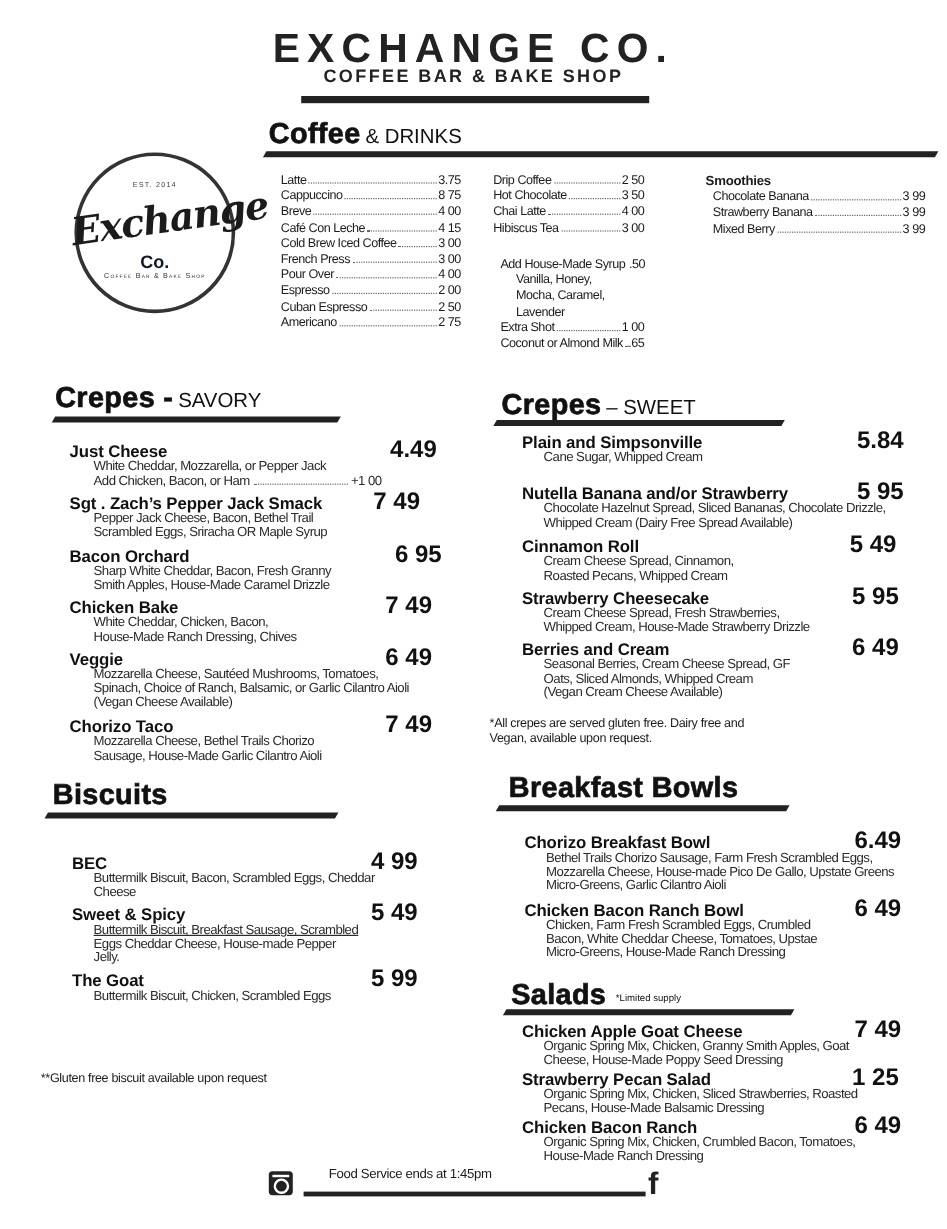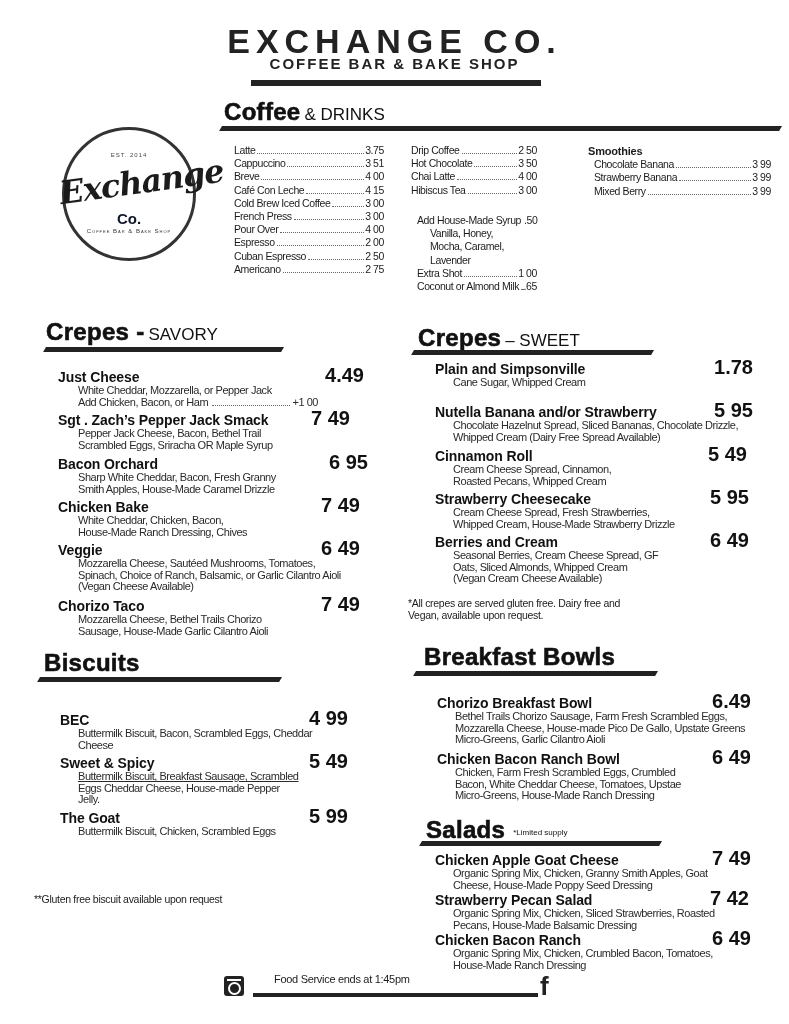--- a/index.html
+++ b/index.html
@@ -74,21 +74,21 @@
 
 <div class="abs drink-list" style="left:234px; top:144px; width:150px;">
   <div class="drow">
       <span class="n">Latte</span>
       <span class="dots"></span>
       <span class="p">3.75</span>
     </div>
   <div class="drow">
       <span class="n">Cappuccino</span>
       <span class="dots"></span>
-      <span class="p">3 51</span>
+      <span class="p">8 75</span>
     </div>
   <div class="drow">
       <span class="n">Breve</span>
       <span class="dots"></span>
       <span class="p">4 00</span>
     </div>
   <div class="drow">
       <span class="n">Café Con Leche</span>
       <span class="dots"></span>
       <span class="p">4 15</span>
@@ -255,21 +255,21 @@
 </div>
 
 <div class="abs sec-head" style="left:418px; top:326px;">
   <span class="big">Crepes</span><span class="small">– SWEET</span>
 </div>
 <div class="abs sec-bar" style="left:414px; top:350px; width:240px;"></div>
 
 <div class="item" style="left:435px; top:359px; width:318px;">
   <div class="item-row">
       <span class="item-name">Plain and Simpsonville</span>
-      <span class="item-price">1.78</span>
+      <span class="item-price">5.84</span>
     </div>
   <div class="item-desc" style="padding-left:18px;">Cane Sugar, Whipped Cream</div>
 </div>
 
 <div class="item" style="left:435px; top:402px; width:318px;">
   <div class="item-row">
       <span class="item-name">Nutella Banana and/or Strawberry</span>
       <span class="item-price">5 95</span>
     </div>
   <div class="item-desc" style="padding-left:18px; white-space:nowrap;">Chocolate Hazelnut Spread, Sliced Bananas, Chocolate Drizzle,</div>
@@ -378,21 +378,21 @@
       <span class="item-name">Chicken Apple Goat Cheese</span>
       <span class="item-price">7 49</span>
     </div>
   <div class="item-desc" style="padding-left:18px; white-space:nowrap;">Organic Spring Mix,  Chicken, Granny Smith Apples, Goat</div>
   <div class="item-desc" style="padding-left:18px;">Cheese, House-Made Poppy Seed Dressing</div>
 </div>
 
 <div class="item" style="left:435px; top:890px; width:314px;">
   <div class="item-row">
       <span class="item-name">Strawberry Pecan Salad</span>
-      <span class="item-price">7 42</span>
+      <span class="item-price">1 25</span>
     </div>
   <div class="item-desc" style="padding-left:18px; white-space:nowrap;">Organic Spring Mix, Chicken, Sliced Strawberries, Roasted</div>
   <div class="item-desc" style="padding-left:18px;">Pecans, House-Made Balsamic Dressing</div>
 </div>
 
 <div class="item" style="left:435px; top:930px; width:316px;">
   <div class="item-row">
       <span class="item-name">Chicken Bacon Ranch</span>
       <span class="item-price">6 49</span>
     </div>

